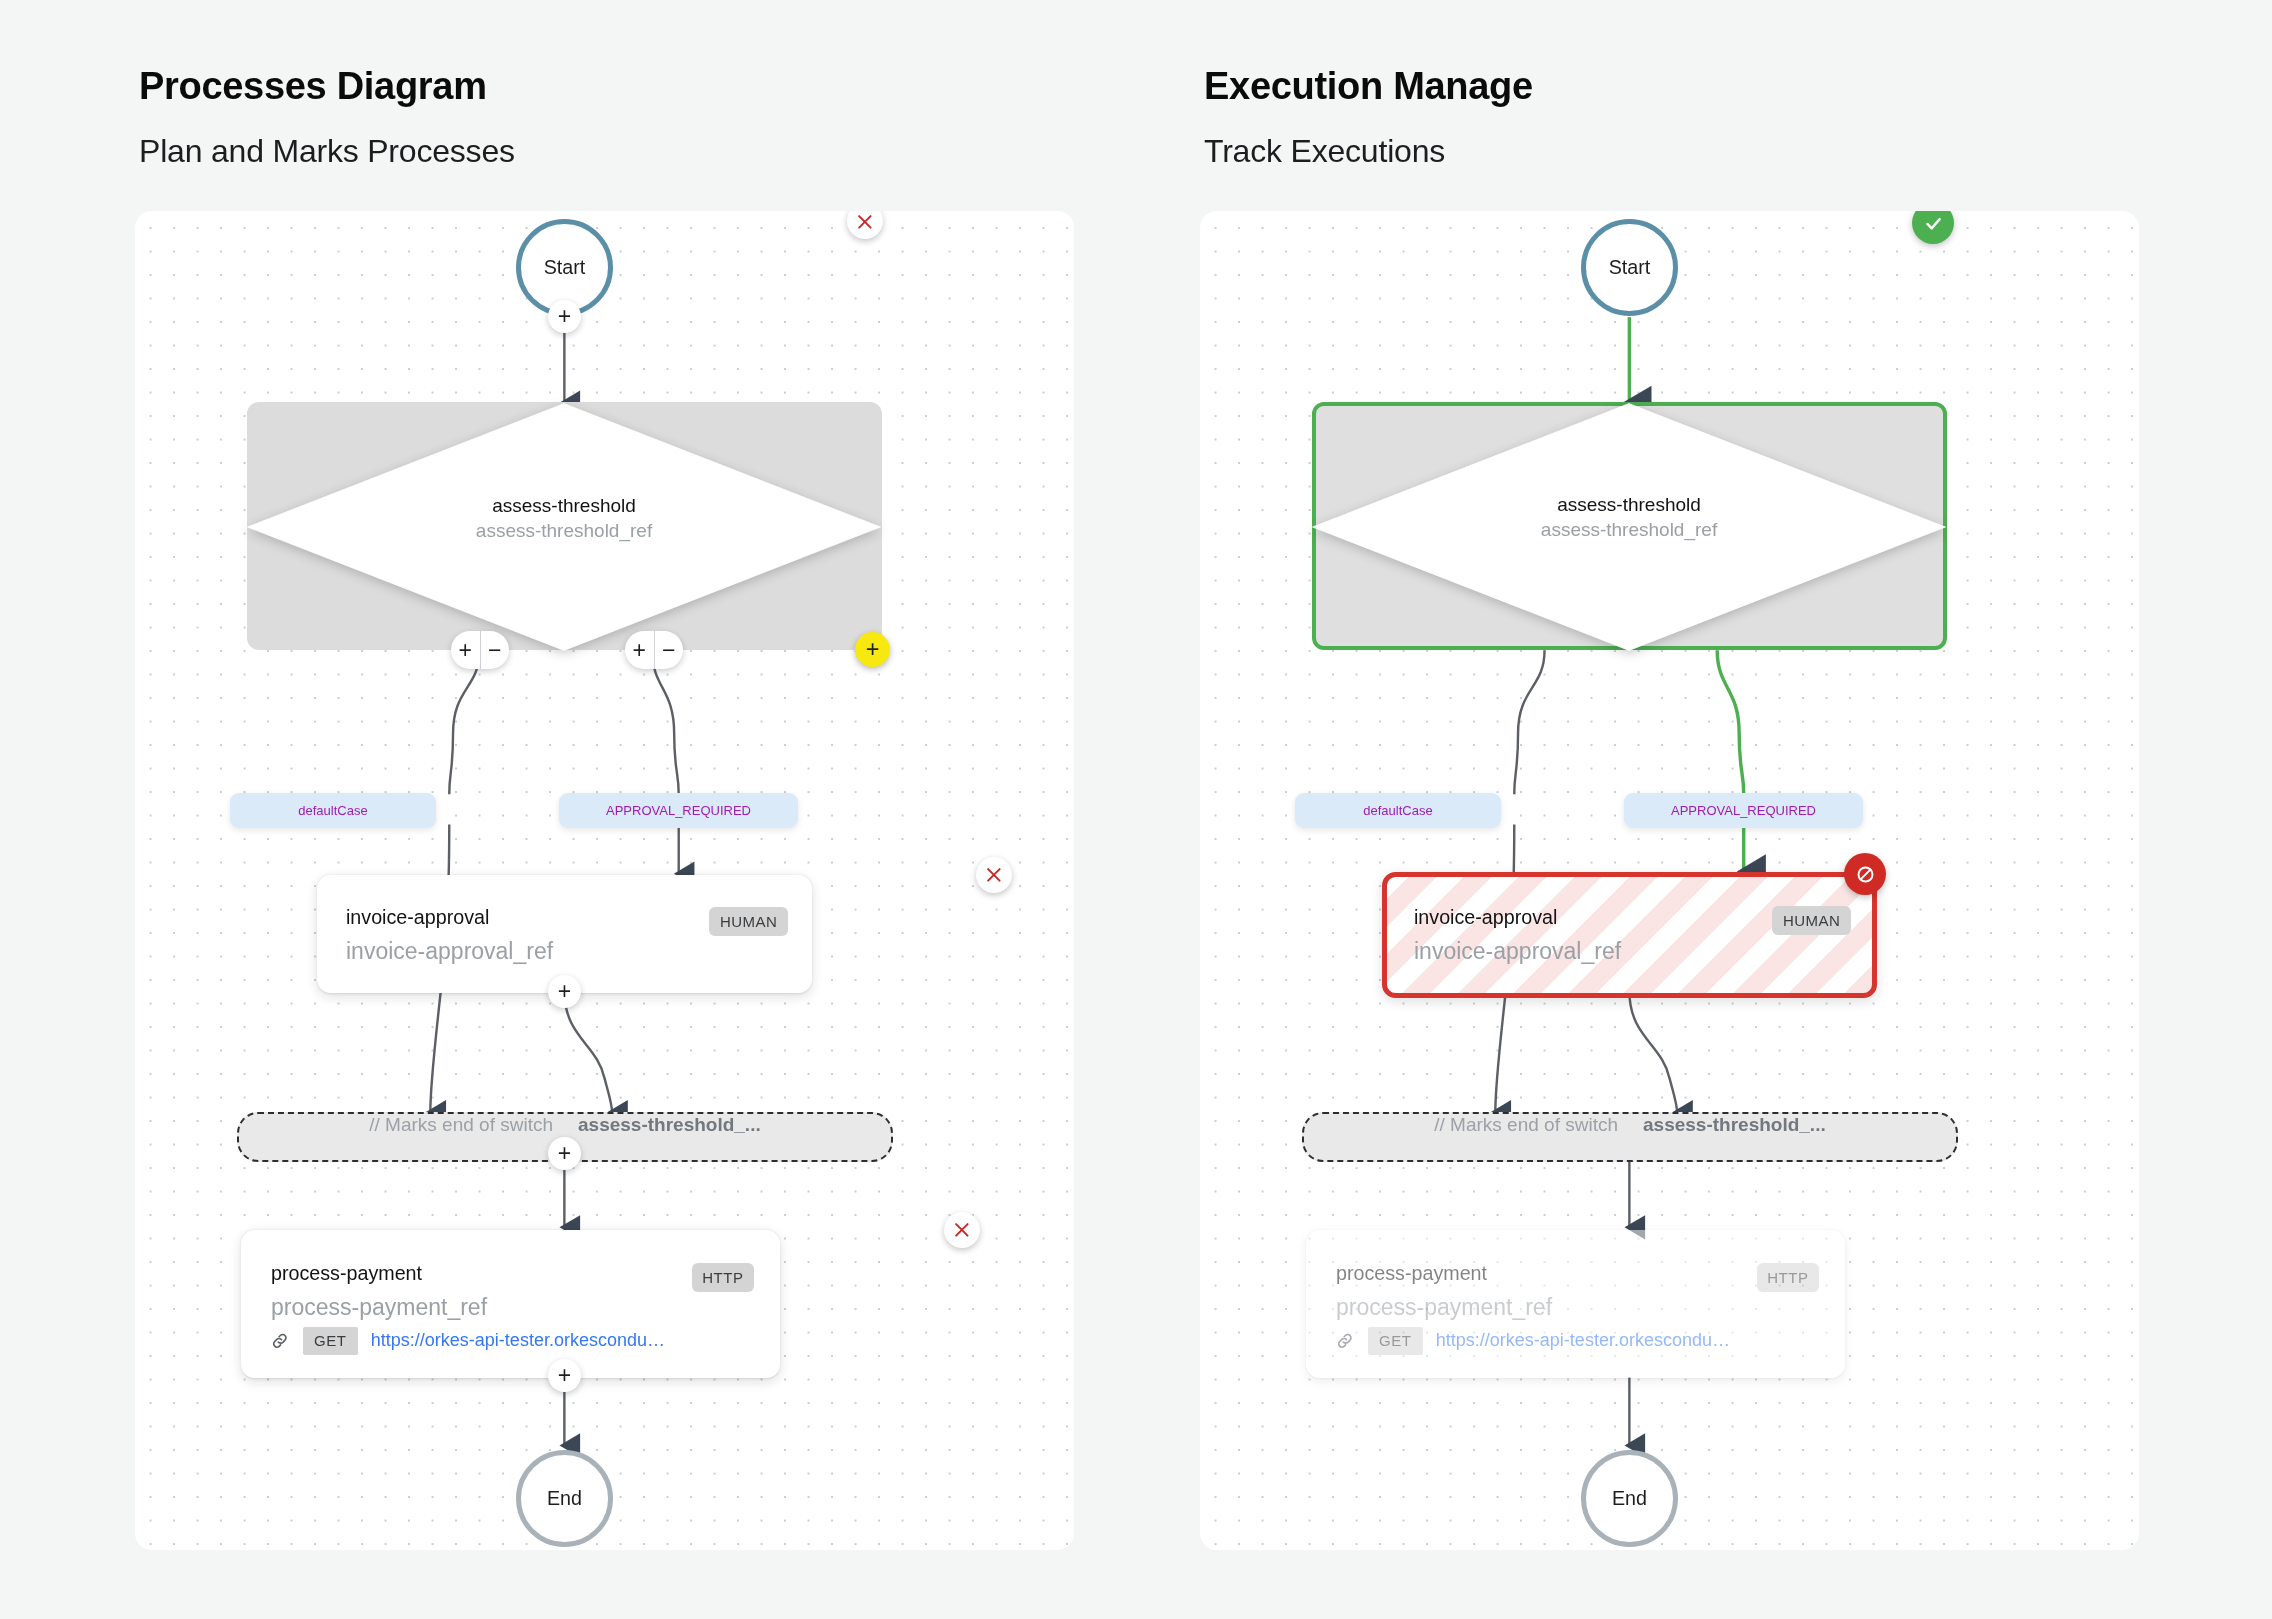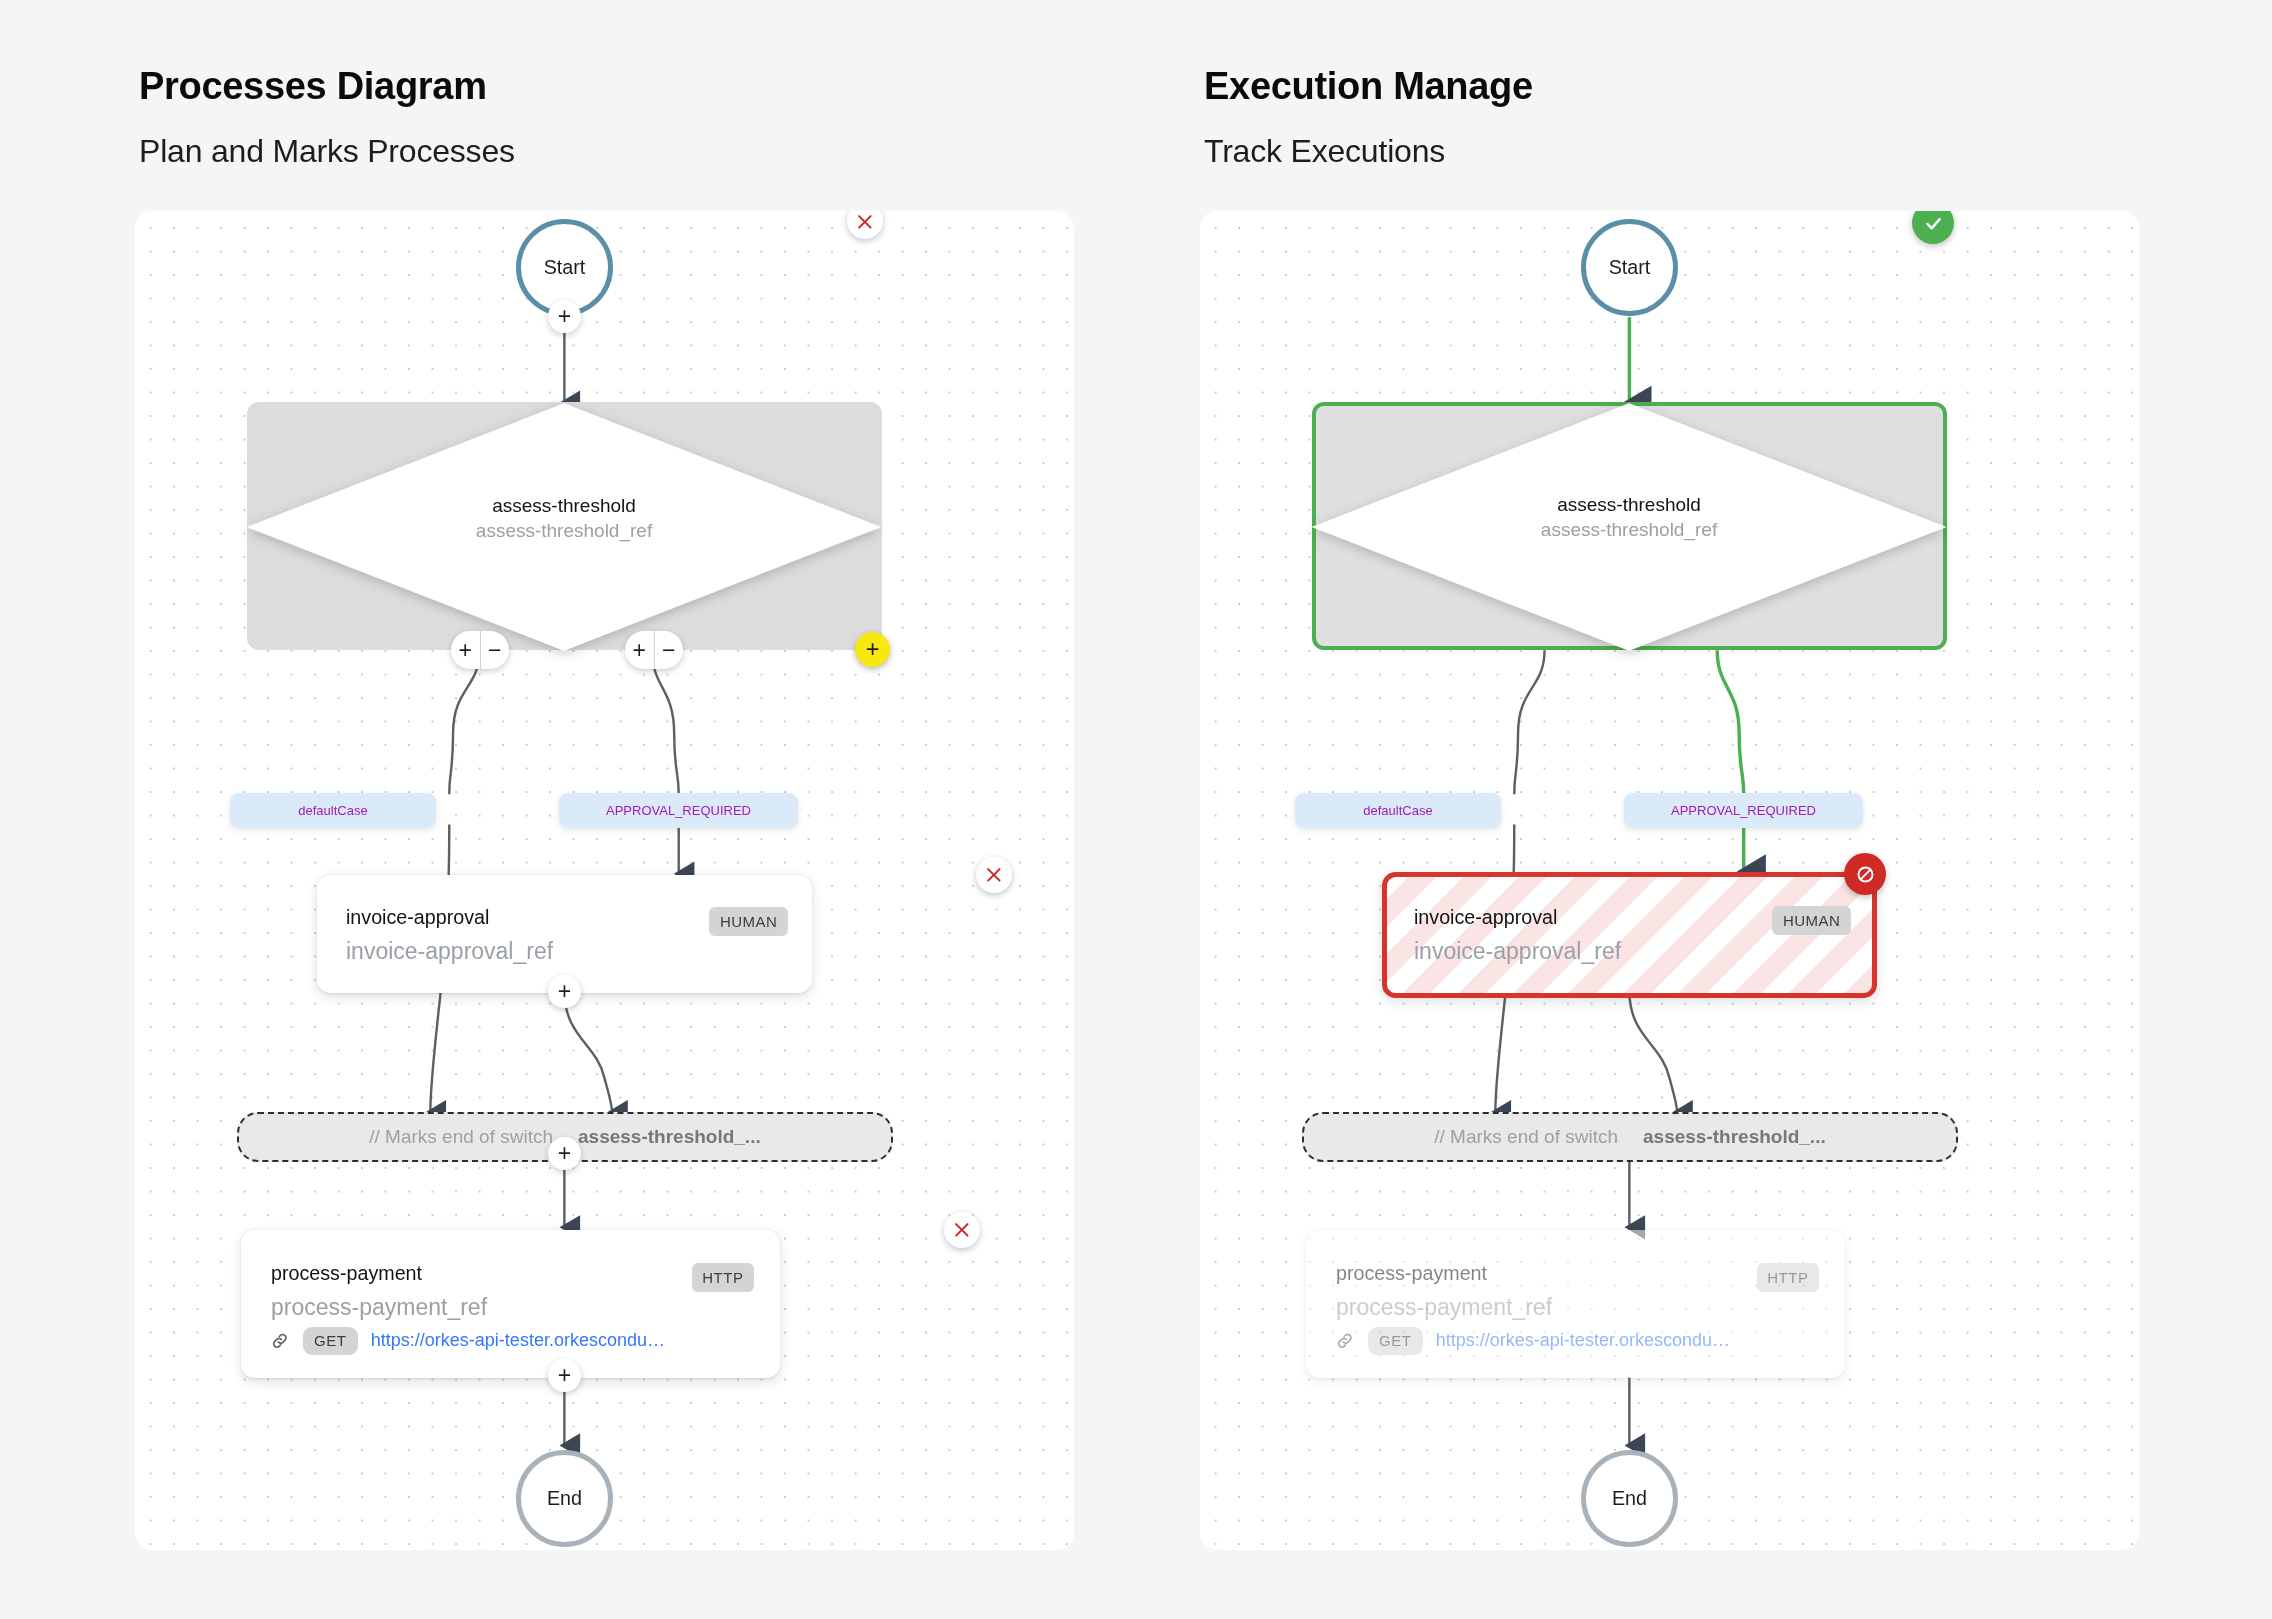--- a/index.html
+++ b/index.html
@@ -86,39 +86,39 @@
   .tag {
     position: absolute; background: #d4d4d4; color: #3a3d40;
     font-size: 15px; letter-spacing: 0.5px;
     border-radius: 6px; padding: 6px 10.6px; white-space: nowrap;
   }
 
   
   .linkrow { position: absolute; display: flex; align-items: center; gap: 13px; }
   .link-chip {
     background: #d4d4d4; color: #3a3d40; font-size: 15px;
-    letter-spacing: 0.5px; border-radius: 9px; padding: 5.3px 11.4px;
+    letter-spacing: 0.5px; border-radius: 2px; padding: 5.3px 11.4px;
   }
   .link-url { font-size: 18px; color: #3478f6; white-space: nowrap; }
   .chain-ico { width: 19.7px; height: 19.7px; color: #5a5f66; }
 
   
   .pill {
     position: absolute; background: #daeaf9;
     border-radius: 9px;
     display: flex; align-items: center; justify-content: center;
     font-size: 13px; color: #a21caf; white-space: nowrap;
     box-shadow: 0 2.3px 6px rgba(20,24,33,.10);
   }
 
   
   .endswitch {
     position: absolute; background: #e9e9e9;
     border: 2.3px dashed #2b2d30; border-radius: 21px;
-    display: flex; align-items: center; justify-content: center;
+    display: flex; justify-content: center;
     gap: 25px; font-size: 19px; color: #9ca1a7; white-space: nowrap;
   }
   .endswitch b { color: #72787e; font-weight: 700; }
 
   
   .plus {
     position: absolute; border-radius: 50%; background: #fff;
     display: flex; align-items: center; justify-content: center;
     box-shadow: 0 2.3px 6.8px rgba(20,24,33,.22);
     color: #1c1e20; line-height: 1;

